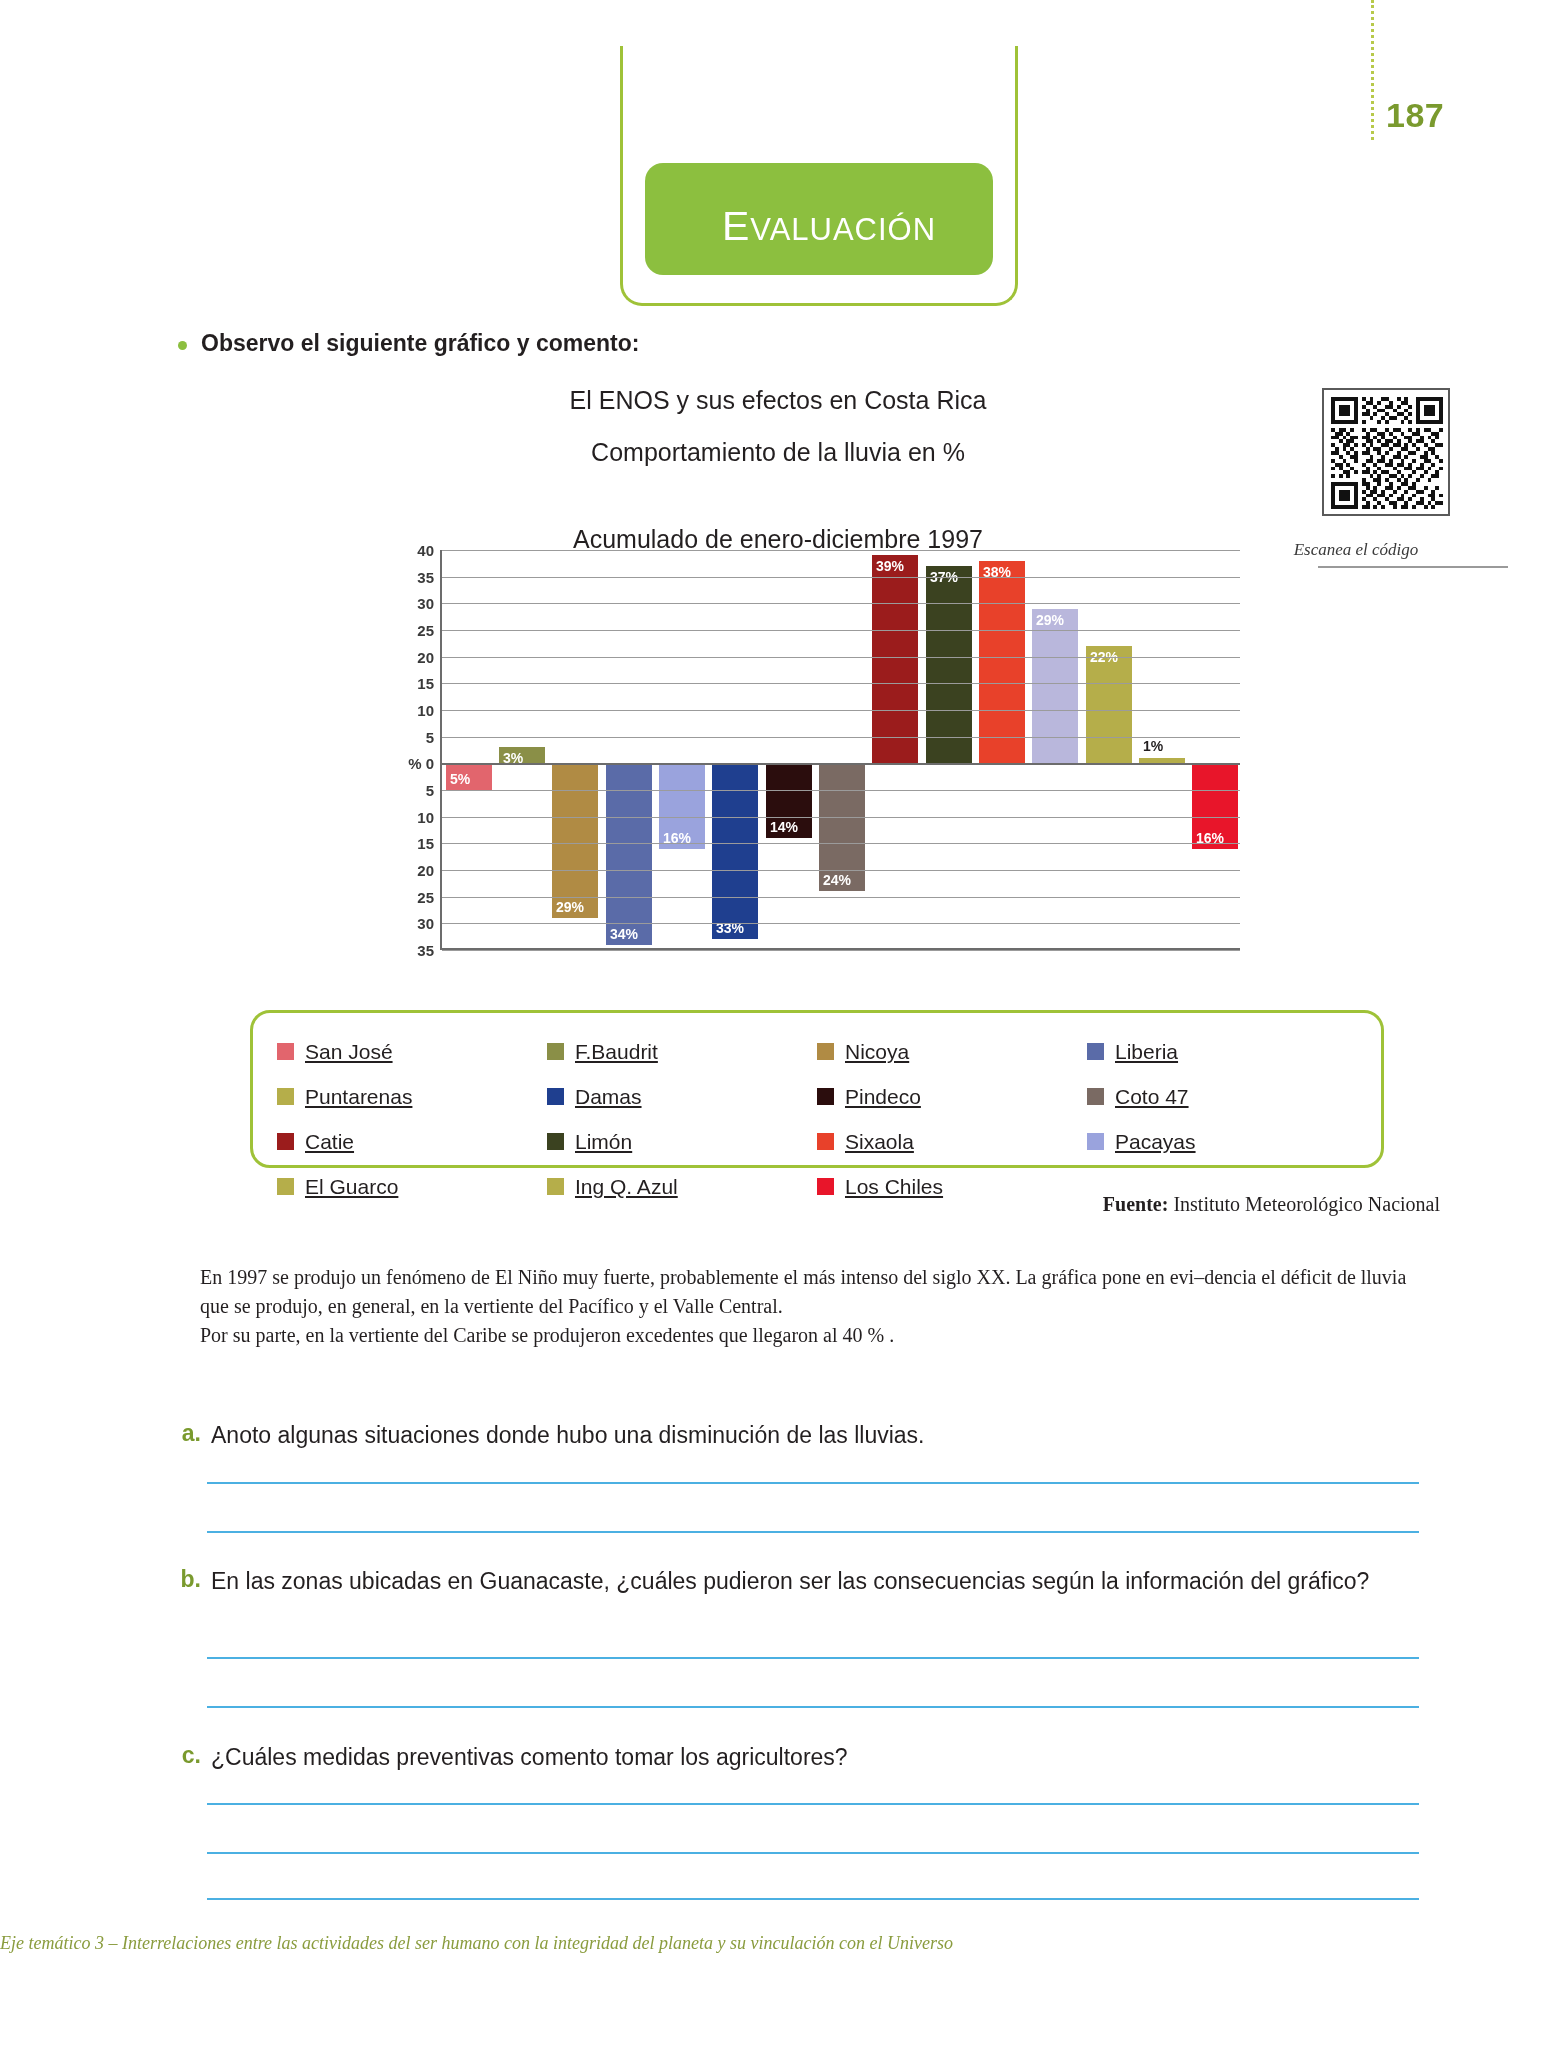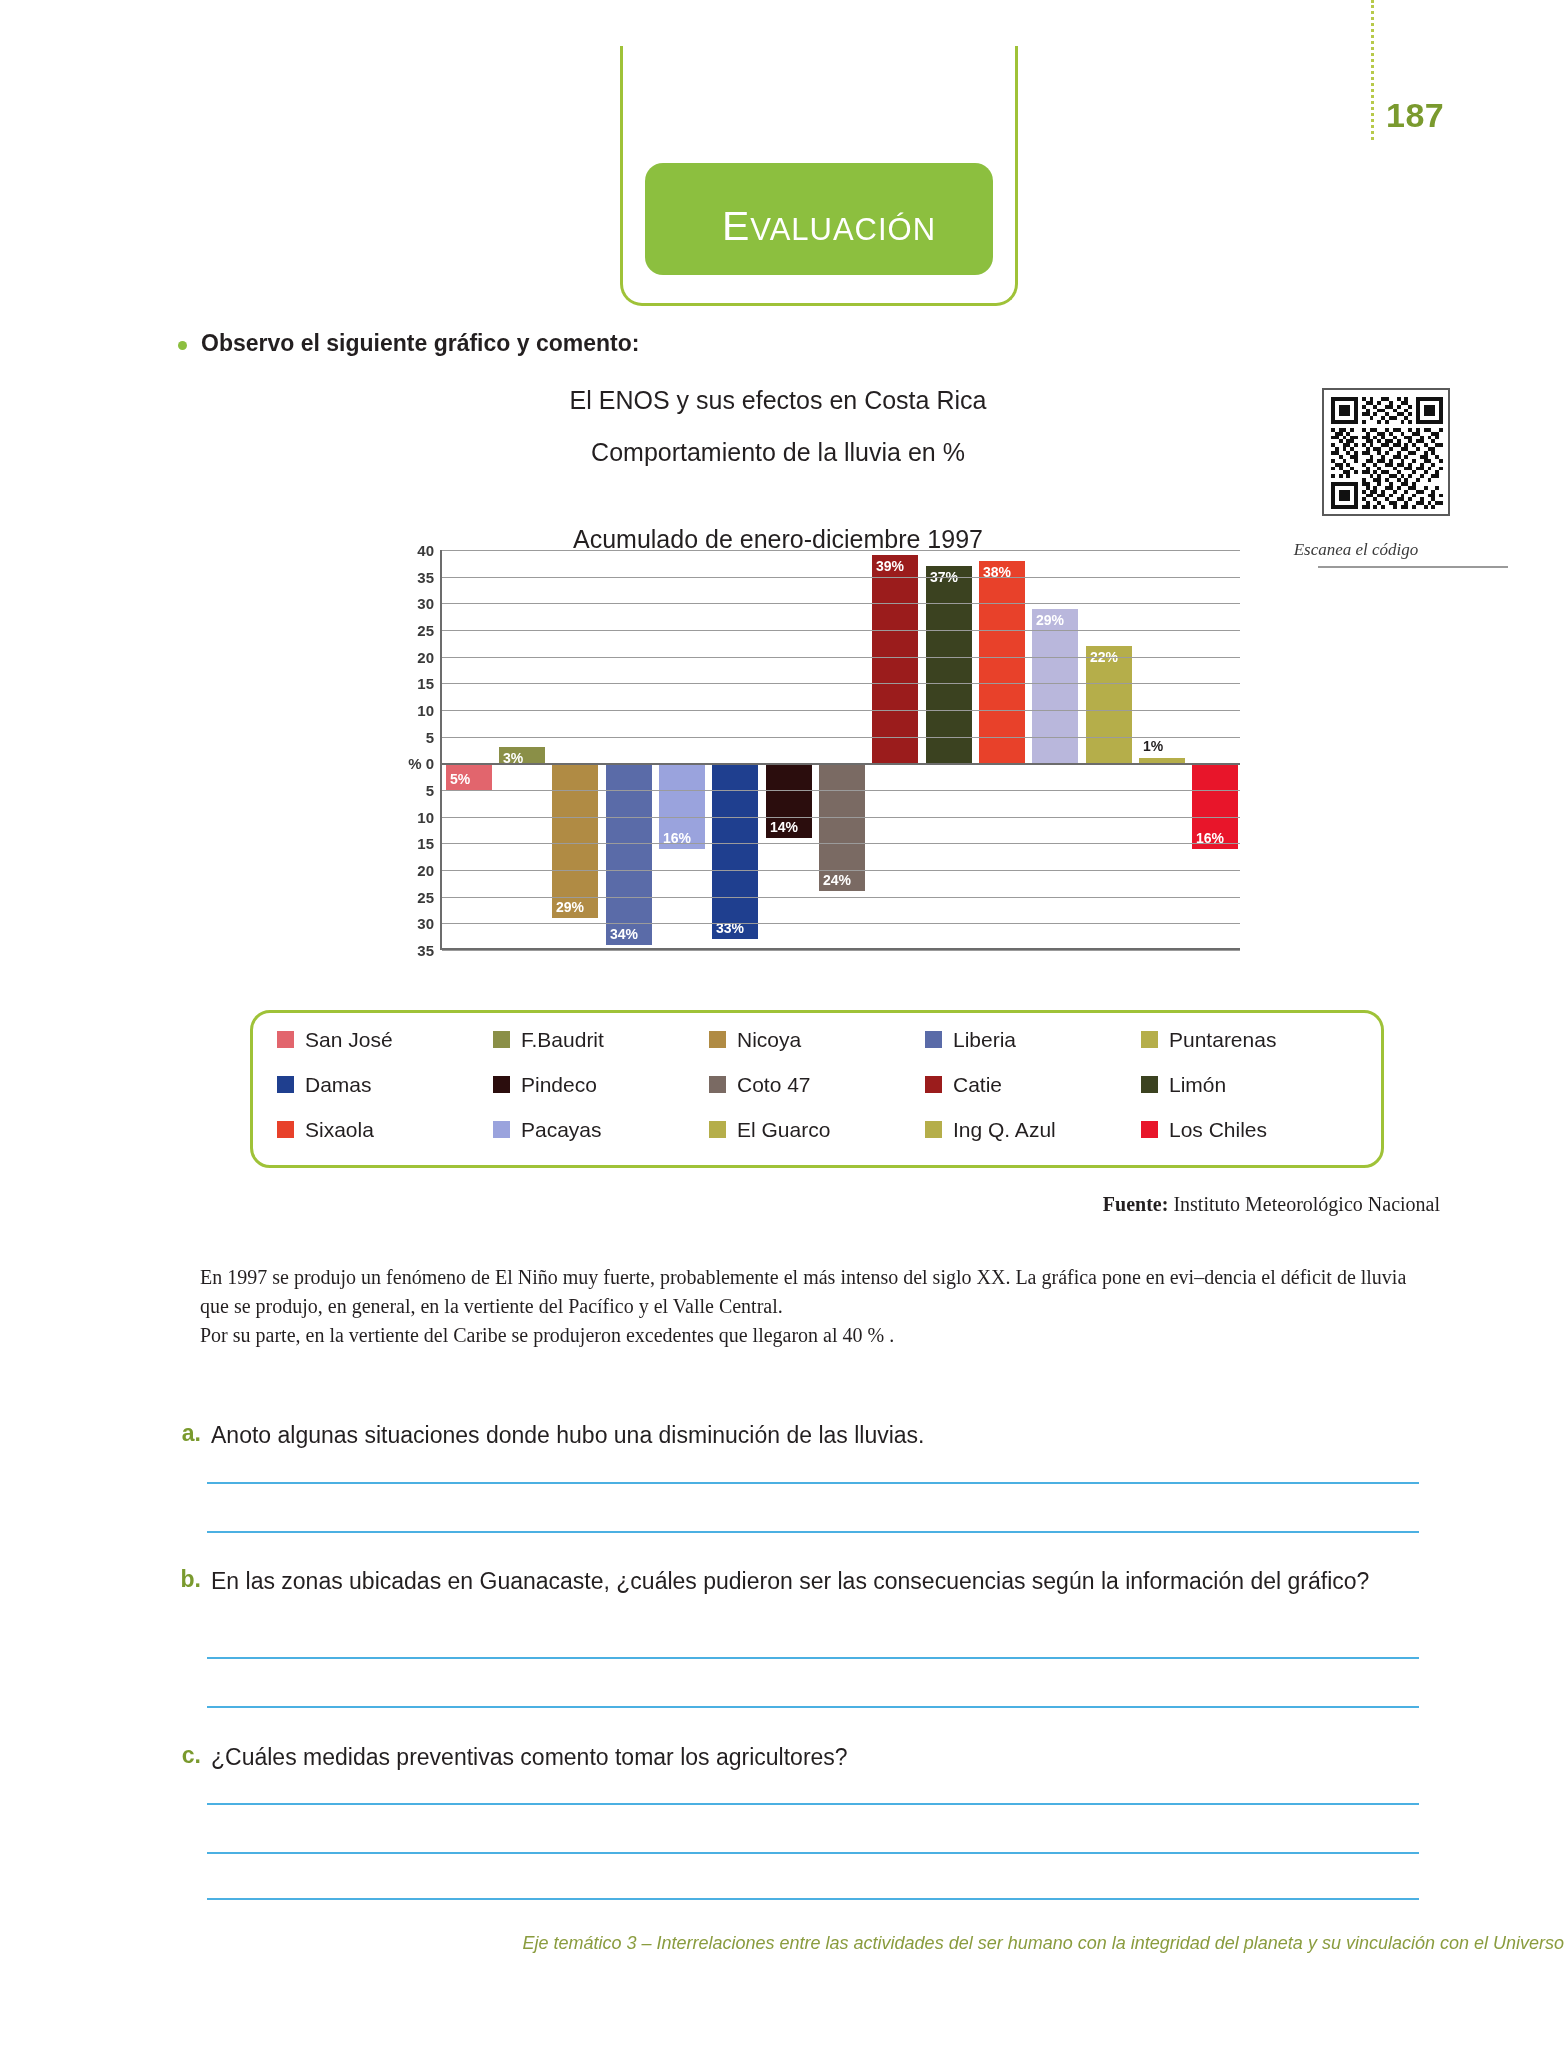--- a/index.html
+++ b/index.html
@@ -142,25 +142,26 @@
   .bar.neg .bar-val { bottom: 3px; }
   .bar.tiny .bar-val { color: #231f20; }
 
   
   .legend {
     position: absolute;
     left: 250px; top: 1010px;
     width: 1134px; height: 158px;
     border: 3px solid #9fc238;
     border-radius: 20px;
-    padding: 4px 24px;
+    padding: 16px 24px;
     display: grid;
-    grid-template-columns: repeat(5, 1fr);
+    grid-template-columns: repeat(4, 1fr);
     grid-auto-rows: 45px;
     align-items: center;
+    text-decoration: underline;
   }
   .legend-item { display: flex; align-items: center; gap: 11px; }
   .legend-swatch { width: 17px; height: 17px; flex: 0 0 17px; }
   .legend-label { font-size: 21px; }
 
   
   .source {
     position: absolute; left: 0; top: 1193px;
     width: 1440px; text-align: right;
     font-family: "Liberation Serif", serif;
@@ -184,22 +185,22 @@
     width: 26px; text-align: right; flex: 0 0 26px;
   }
   .q-text { font-size: 23px; width: 1200px; line-height: 1.32; }
   .ruleline {
     position: absolute;
     left: 207px; width: 1212px; height: 2px;
     background: #4bb0e2;
   }
   .footer {
     position: absolute; left: 0; top: 1933px; width: 1564px;
-    text-align: right;
-    font-family: Liberation Sans, sans-serif;
+    text-align: left;
+    font-family: Liberation Serif, serif;
     font-style: italic;
     font-size: 18px;
     color: #8a9c3e;
   }
 </style>
 </head>
 <body>
 
 <div class="page-top-dots"></div>
 <div class="page-number">187</div>

